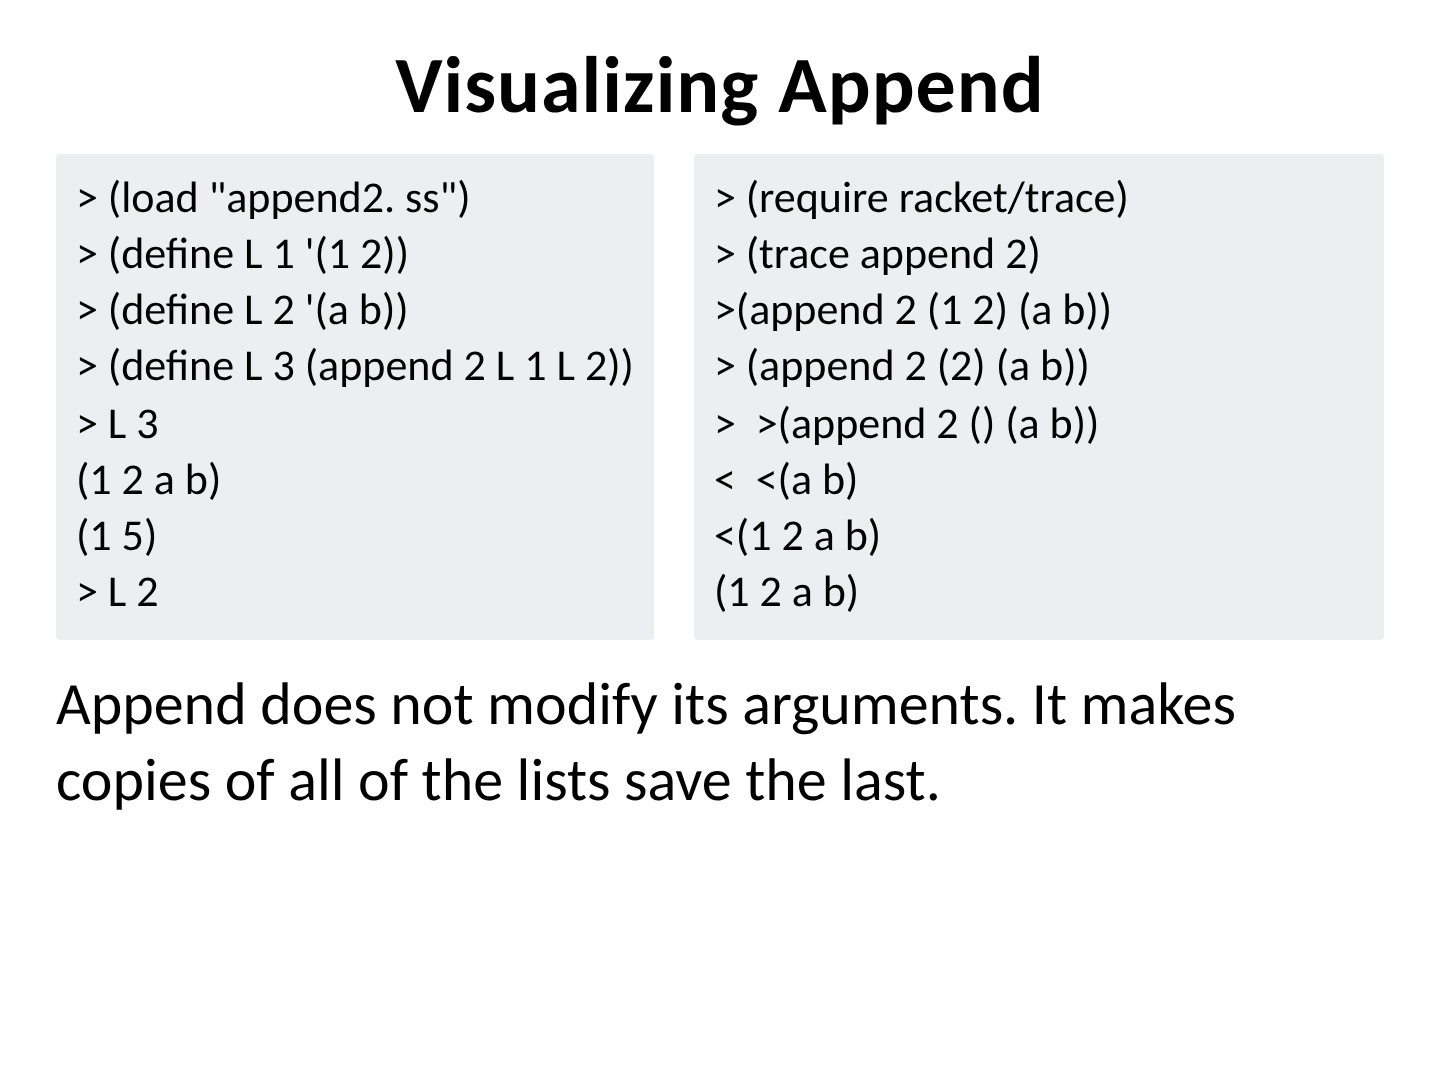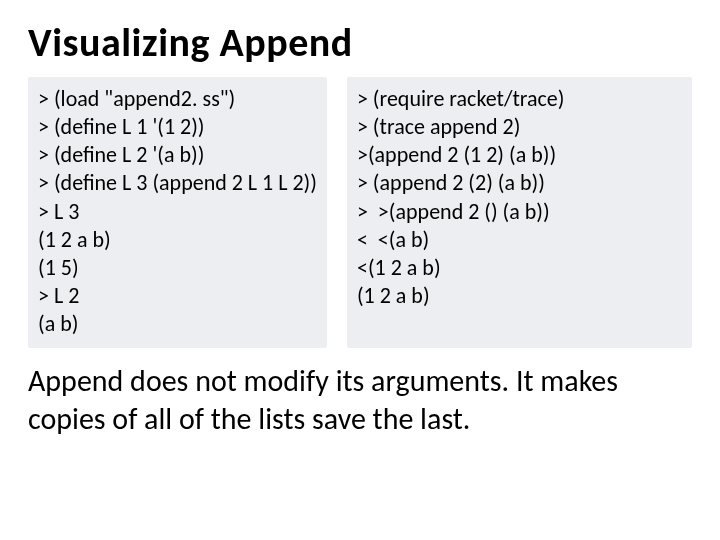--- a/index.html
+++ b/index.html
@@ -15,21 +15,21 @@
     width: 720px;
     height: 540px;
     box-sizing: border-box;
     padding: 18px 28px 20px 28px;
     display: flex;
     flex-direction: column;
   }
   .title {
     font-size: 40px;
     font-weight: 700;
-    text-align: left;
+    text-align: center;
     margin: 0 0 10px 0;
     letter-spacing: 0.5px;
   }
   .cols {
     display: flex;
     gap: 20px;
     flex: 0 0 auto;
   }
   .codebox {
     background: #eceef1;
@@ -57,21 +57,20 @@
   <div class="cols">
     <div class="codebox left">
       <div class="line">&gt; (load "append2. ss")</div>
       <div class="line">&gt; (define L 1 '(1 2))</div>
       <div class="line">&gt; (define L 2 '(a b))</div>
       <div class="line">&gt; (define L 3 (append 2 L 1 L 2))</div>
       <div class="line">&gt; L 3</div>
       <div class="line">(1 2 a b)</div>
       <div class="line">(1 5)</div>
       <div class="line">&gt; L 2</div>
-      <div class="line">(a b)</div>
     </div>
 
     <div class="codebox right">
       <div class="line">&gt; (require racket/trace)</div>
       <div class="line">&gt; (trace append 2)</div>
       <div class="line">&gt;(append 2 (1 2) (a b))</div>
       <div class="line">&gt; (append 2 (2) (a b))</div>
       <div class="line">&gt;  &gt;(append 2 () (a b))</div>
       <div class="line">&lt;  &lt;(a b)</div>
       <div class="line">&lt;(1 2 a b)</div>

